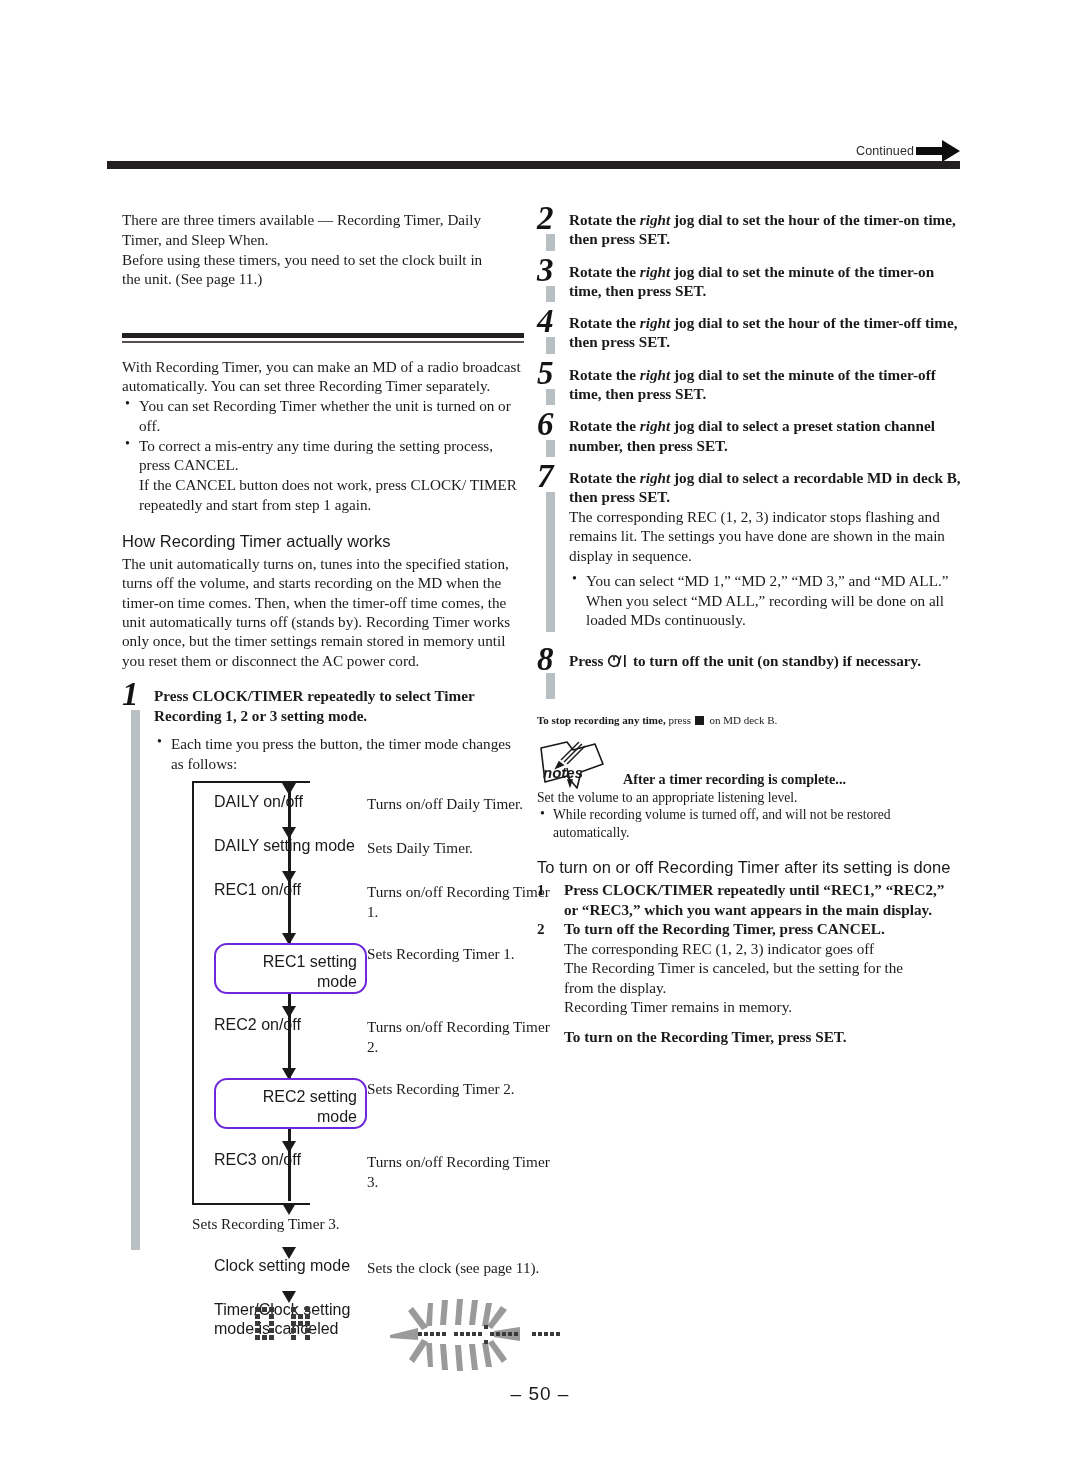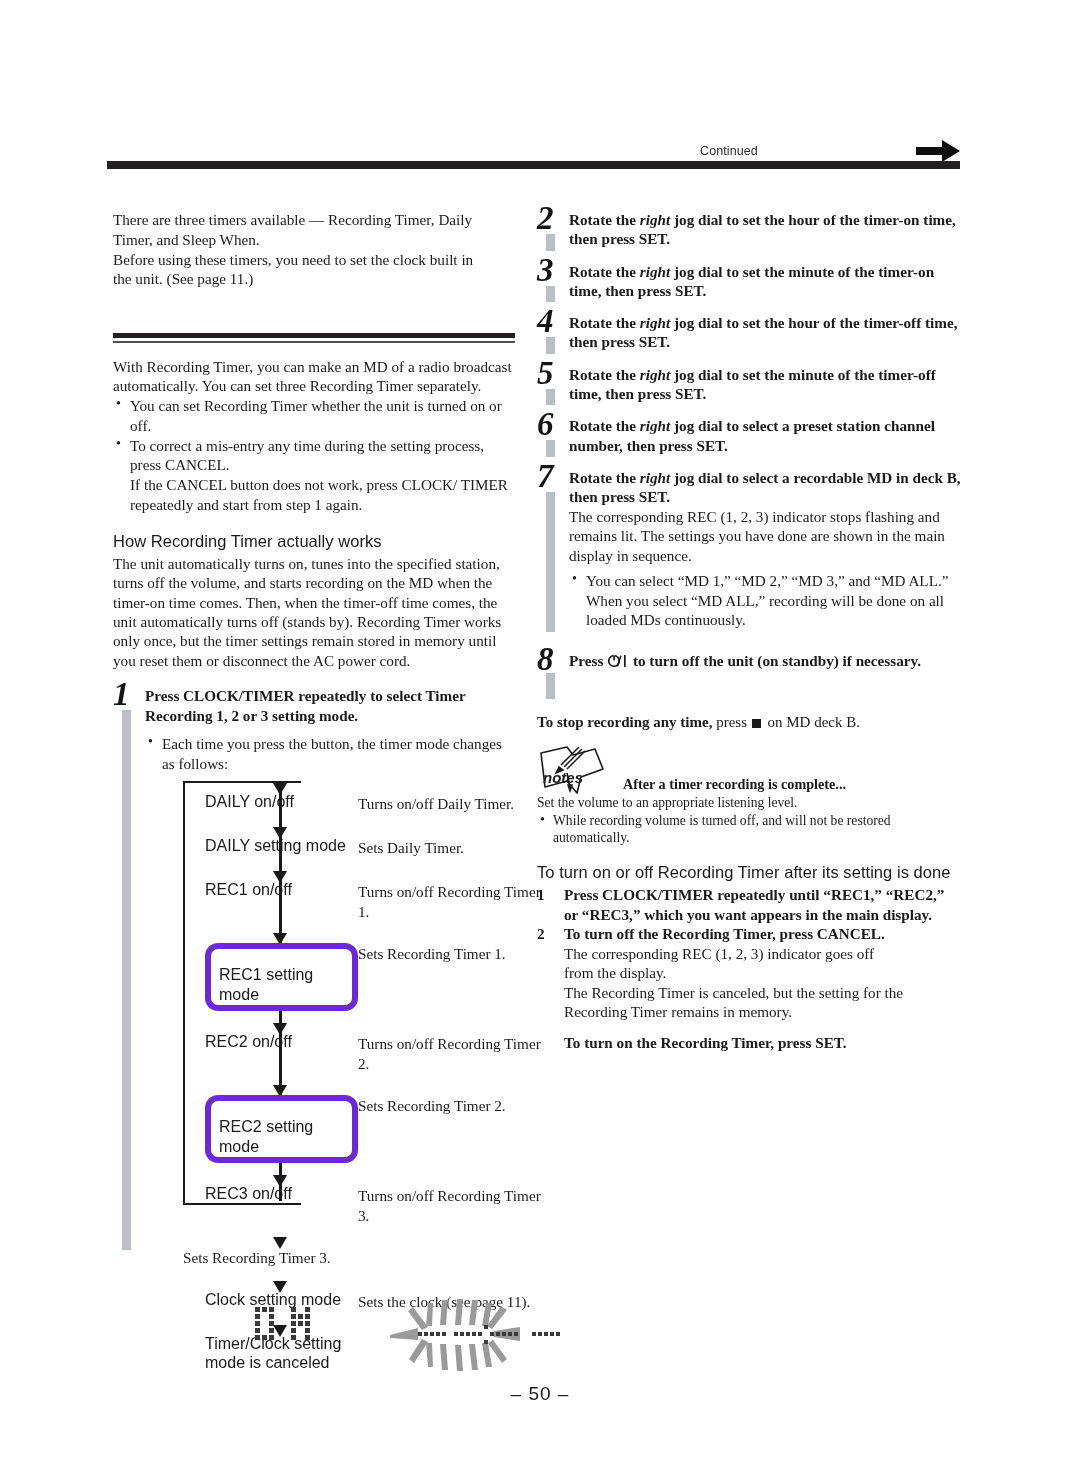--- a/index.html
+++ b/index.html
@@ -26,21 +26,21 @@
 
   
   .continued-wrap {
     position: absolute;
     left: 700px;
     top: 138px;
     width: 260px;
     height: 26px;
     display: flex;
     align-items: center;
-    justify-content: space-between;
+    justify-content: flex-end;
     gap: 2px;
   }
   .continued-text {
     font-family: "Liberation Sans", sans-serif;
     font-size: 12.5px;
     color: #2b2b2b;
     letter-spacing: .1px;
     white-space: nowrap;
   }
   .continued-arrow {
@@ -53,21 +53,21 @@
     left: 107px;
     top: 161px;
     width: 853px;
     height: 8px;
     background: #231f20;
   }
 
   
   .col-left {
     position: absolute;
-    left: 113px;
+    left: 122px;
     top: 210px;
     width: 402px;
   }
   .col-right {
     position: absolute;
     left: 537px;
     top: 210px;
     width: 425px;
   }
 
@@ -218,27 +218,28 @@
     color: #1a1a1a;
     line-height: 1.18;
     padding-left: 22px;
     box-sizing: border-box;
   }
   .flow-left.oval {
     display: inline-block;
   }
   .oval-box {
     display: inline-block;
-    border: 6px solid #6d28d9;
+    border: 2px solid #6d28d9;
     border-radius: 13px;
-    padding: 16px 8px 1px 8px;
+    padding: 7px 8px 1px 8px;
     background: #fff;
     position: relative;
     z-index: 2;
     line-height: 1.22;
+    text-align: right;
   }
   .flow-right {
     font-family: "Liberation Serif", serif;
     font-size: 15.2px;
     line-height: 1.28;
     flex: 1;
     padding-top: 1px;
   }
   .arrow-gap {
     height: 22px;
@@ -291,21 +292,21 @@
     font-family: "Liberation Sans", sans-serif;
     font-size: 19px;
     color: #1a1a1a;
     letter-spacing: 1px;
   }
   .page-number span { display: inline-block; text-align: right; }
 
   
   .lead-bold {
     font-weight: 700;
-    font-size: 15px;
+    font-size: 11px;
     line-height: 1.3;
   }
   .lead-bold .reg { font-weight: 400; }
 
   .notes-block {
     position: relative;
     margin-top: 10px;
   }
   .notes-icon {
     position: absolute;
@@ -662,22 +663,22 @@
 
     <div class="num-step-sm">
       <span class="n">1</span>
       <span class="b">Press CLOCK/TIMER repeatedly until “REC1,” “REC2,” or “REC3,” which you want appears in the main display.</span>
     </div>
 
     <div class="num-step-sm">
       <span class="n">2</span>
       <span class="b">To turn off the Recording Timer, press CANCEL.</span>
       <div>The corresponding REC (1, 2, 3) indicator goes off</div>
+      <div>The Recording Timer is canceled, but the setting for the</div>
       <div>from the display.</div>
-      <div>The Recording Timer is canceled, but the setting for the</div>
       <div>Recording Timer remains in memory.</div>
     </div>
 
     <div style="height:11px"></div>
 
     <div class="num-step-sm" style="padding-left:27px">
       <div class="b">To turn on the Recording Timer, press SET.</div>
     </div>
   </div>
 

